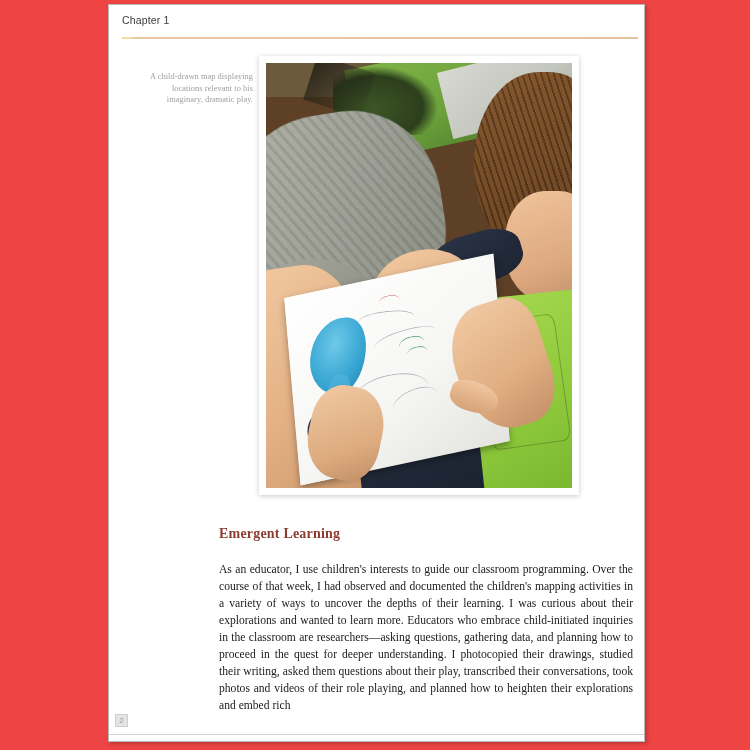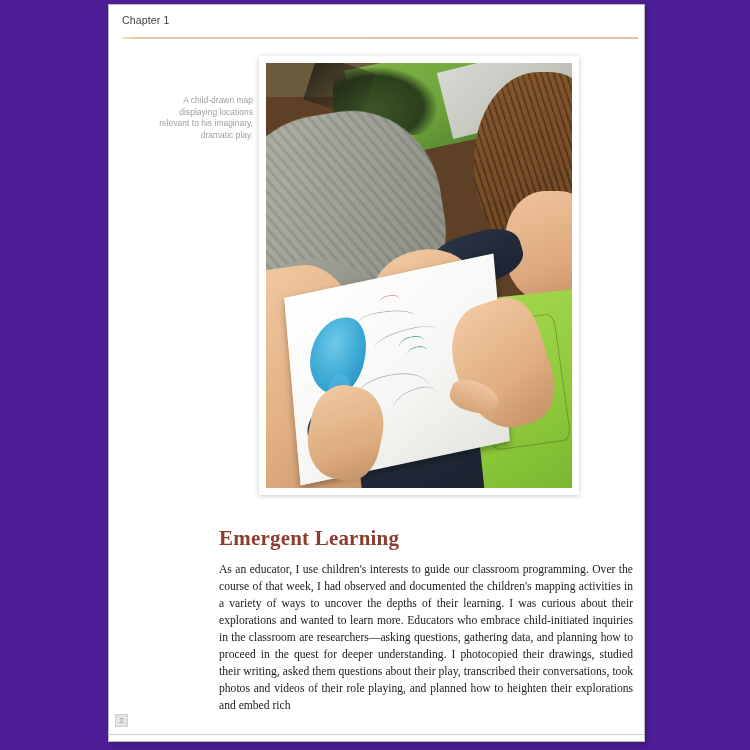--- a/index.html
+++ b/index.html
@@ -9,21 +9,21 @@
     height: 750px;
     overflow: hidden;
     background: #d8d8d8;
     font-family: "Liberation Sans", sans-serif;
   }
 
   #viewer {
     position: relative;
     width: 750px;
     height: 750px;
-    background: #4c1d95;
+    background: #ef4444;
   }
 
   
   .page {
     position: absolute;
     left: 108px;
     top: 4px;
     width: 537px;
     height: 738px;
     background: #ffffff;
@@ -57,26 +57,25 @@
     background: linear-gradient(to right, #efe0a8 0px, #efe0a8 6px, #e7c7a4 14px, #e3c29e 100%);
   }
 
   
   .caption {
     position: absolute;
     left: 38px;
     top: 66px;
     width: 106px;
     text-align: right;
-    font-family: Liberation Sans, sans-serif;
+    font-family: Liberation Serif, serif;
     font-size: 8.4px;
     line-height: 11.6px;
     color: #9d9d9d;
     letter-spacing: 0.05px;
-    margin-top: 24px;
   }
 
   
   .photo-frame {
     position: absolute;
     left: 150px;
     top: 51px;
     width: 320px;
     height: 439px;
     background: #ffffff;
@@ -316,21 +315,21 @@
     border-radius: 40% 44% 38% 46%;
     transform: rotate(12deg);
   }
 
   
   .section-title {
     position: absolute;
     left: 110px;
     top: 521px;
     font-family: "Liberation Serif", "DejaVu Serif", serif;
-    font-size: 21px;
+    font-size: 14px;
     font-weight: 700;
     color: #8c3c30;
     letter-spacing: 0.2px;
   }
   .body-copy {
     position: absolute;
     left: 110px;
     top: 556px;
     width: 414px;
     font-family: "Liberation Serif", "DejaVu Serif", serif;

